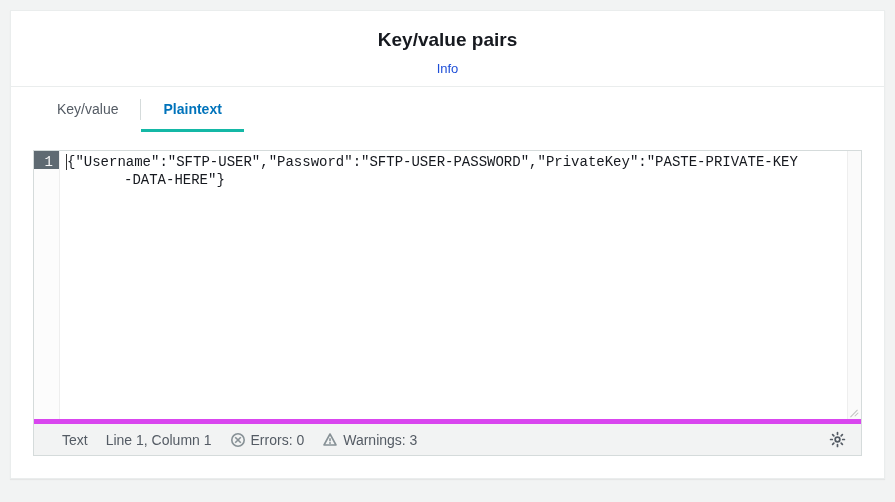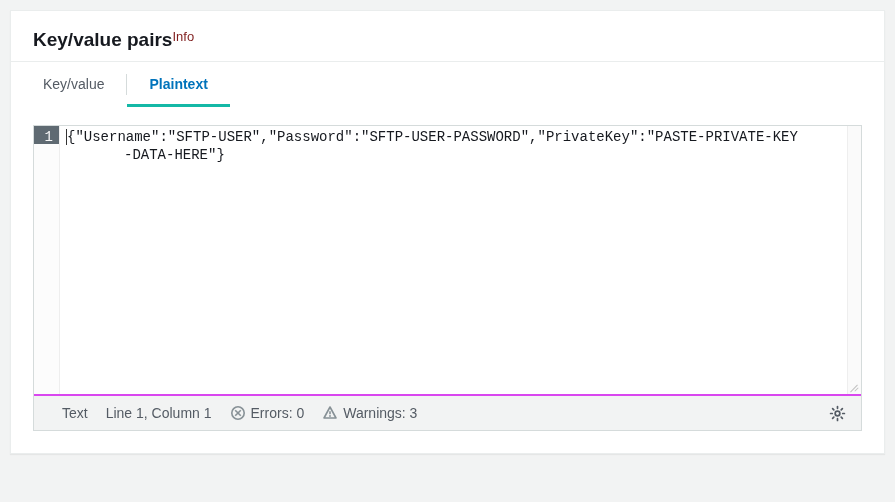--- a/index.html
+++ b/index.html
@@ -13,36 +13,38 @@
 .panel {
   width: 875px;
   background: #fff;
   border: 1px solid #eaeded;
   box-shadow: 0 1px 1px rgba(0,0,0,0.05);
 }
 .panel-header {
   padding: 18px 22px 10px 22px;
   border-bottom: 1px solid #eaeded;
   display: flex;
-  align-items: flex-start;
+  align-items: center;
+  gap: 10px;
+  flex-direction: column;
 }
 .panel-title {
   font-size: 19px;
   font-weight: 700;
   color: #16191f;
 }
 .info-link {
   font-size: 13px;
-  color: #7f1d1d;
+  color: #1d4ed8;
   font-weight: 400;
   cursor: pointer;
 }
 .tabs {
   display: flex;
-  padding: 0 10px;
+  padding: 0 24px;
   gap: 0;
 }
 .tab {
   padding: 14px 22px 12px 22px;
   font-size: 14px;
   color: #545b64;
   cursor: pointer;
   border-bottom: 3px solid transparent;
   position: relative;
 }
@@ -133,21 +135,21 @@
 }
 .resize-handle::after {
   width: 5px; height: 1px; bottom: 2px; right: 0;
   transform: rotate(-45deg);
 }
 .status-bar {
   display: flex;
   align-items: center;
   height: 36px;
   background: #f2f3f3;
-  border-top: 2px solid #d946ef;
+  border-top: 5px solid #d946ef;
   padding: 0 10px 0 28px;
   font-size: 14px;
   color: #545b64;
   gap: 18px;
 }
 .status-item { display: flex; align-items: center; gap: 5px; }
 .status-spacer { flex: 1; }
 .status-icon { display: inline-flex; align-items: center; }
 .gear-btn {
   width: 28px; height: 28px;

